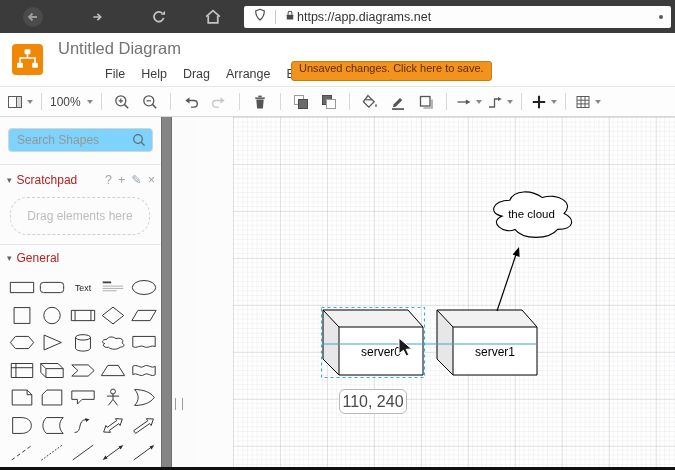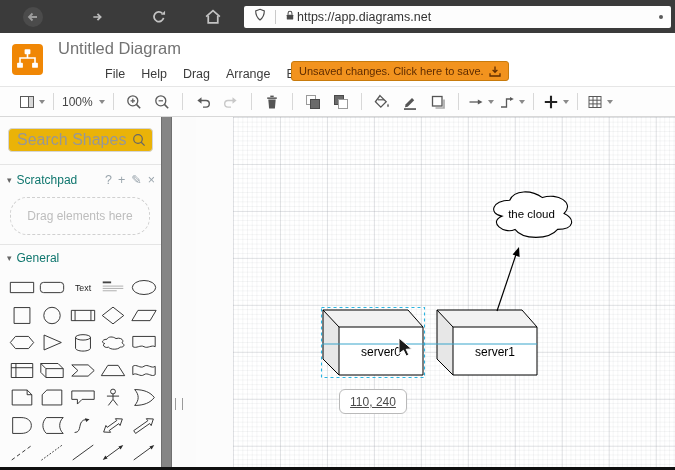--- a/index.html
+++ b/index.html
@@ -17,41 +17,41 @@
   .url-dot{width:4px;height:4px;border-radius:50%;background:#5a5a5a;}
   
   .appheader{position:absolute;left:0;top:33px;width:675px;height:54px;background:#ffffff;
              border-bottom:1px solid #e6e6e6;box-sizing:border-box;}
   .logo{position:absolute;left:12px;top:11px;width:31px;height:31px;}
   .doc-title{position:absolute;left:58px;top:6px;font-size:16.5px;color:#737373;}
   .menubar{position:absolute;left:54px;top:30px;height:20px;display:flex;align-items:flex-end;margin-left:44px;}
   .menu-item{font-size:12.5px;color:#3c3c3c;padding:2px 7px;margin-right:2px;cursor:pointer;border-radius:2px;}
   .unsaved{position:absolute;left:291px;top:28px;height:20px;display:flex;align-items:center;gap:5px;
            background:#f2931e;border:1px solid #c87b0c;border-radius:3px;padding:0 7px;
-           font-family:"Liberation Sans",sans-serif;font-size:11px;color:#5f2c00;cursor:pointer;}
+           font-family:"Liberation Sans",sans-serif;font-size:11px;color:#5f2c00;cursor:pointer;flex-direction:column;}
   
   .toolbar{position:absolute;left:0;top:87px;width:675px;height:30px;background:#fdfdfd;
-           border-bottom:1px solid #d8d8d8;box-sizing:border-box;display:flex;align-items:center;padding-left:16px;}
+           border-bottom:1px solid #d8d8d8;box-sizing:border-box;display:flex;align-items:center;padding-left:4px;}
   .tbtn{height:24px;min-width:24px;display:flex;align-items:center;justify-content:center;cursor:pointer;
         margin:0 2px;border-radius:2px;}
   .tsep{width:1px;height:17px;background:#d8d8d8;margin:0 6px;flex:0 0 auto;}
   .zoomlbl{font-size:12px;color:#444;margin-right:3px;}
   .caret{width:0;height:0;border-left:3.5px solid transparent;border-right:3.5px solid transparent;
          border-top:4px solid #8a8a8a;margin-left:3px;}
   .sidebar{position:absolute;left:0;top:117px;width:161px;height:350px;background:#fcfcfc;overflow:hidden;}
   .search-wrap{position:absolute;left:8px;top:11px;width:145px;height:24px;}
   .search-input{width:100%;height:100%;box-sizing:border-box;border:1px solid #d5d5d5;border-radius:4px;
-                background:#eab308;font-family:"Liberation Sans",sans-serif;font-size:16px;color:#555;
+                background:#7dd3fc;font-family:"Liberation Sans",sans-serif;font-size:12px;color:#555;
                 padding:0 24px 0 8px;outline:none;}
   .search-input::placeholder{color:#979797;}
   .search-ico{position:absolute;right:7px;top:5px;}
   .divider{position:absolute;left:0;width:161px;height:1px;background:#e5e5e5;}
   .secrow{position:absolute;left:0;width:161px;height:20px;display:flex;align-items:center;cursor:pointer;}
   .sec-arrow{font-size:9px;color:#666;margin:0 5px 0 7px;}
-  .sec-title{font-size:12px;color:#0f766e;}
+  .sec-title{font-size:12px;color:#b91c1c;}
   .sec-spacer{flex:1;}
   .sp-icon{color:#9aa5ad;font-size:12.5px;margin-right:6px;cursor:pointer;line-height:1;}
   .dragarea{position:absolute;left:10px;top:80px;width:140px;height:38px;border:1.5px dashed #d0d0d0;
             border-radius:17px;display:flex;align-items:center;justify-content:center;box-sizing:border-box;}
   .dragarea span{font-size:12px;color:#bdbdbd;}
   .shape-grid{position:absolute;left:5px;top:157px;width:154px;display:grid;
               grid-template-columns:repeat(5,30.5px);grid-auto-rows:27.5px;}
   .shape-cell{display:flex;align-items:center;justify-content:flex-end;cursor:pointer;}
   
   .side-scrollbar{position:absolute;left:161px;top:117px;width:11px;height:350px;background:#858585;
@@ -65,21 +65,21 @@
         background-image:
           linear-gradient(rgba(140,145,155,0.20) 1px, transparent 1px),
           linear-gradient(90deg, rgba(140,145,155,0.20) 1px, transparent 1px),
           linear-gradient(rgba(140,145,155,0.09) 1px, transparent 1px),
           linear-gradient(90deg, rgba(140,145,155,0.09) 1px, transparent 1px);
         background-size:47px 47px,47px 47px,4.7px 4.7px,4.7px 4.7px;}
   .diagram-svg{position:absolute;left:0;top:0;width:675px;height:470px;pointer-events:none;z-index:5;}
   .diagram-svg text{font-family:"Liberation Sans",sans-serif;}
   .pos-tooltip{position:absolute;left:339px;top:389px;width:66px;height:23px;background:#fff;
                border:1px solid #b9b9b9;border-radius:6px;z-index:6;display:flex;align-items:center;
-               justify-content:center;font-size:12px;color:#4a4a4a;text-decoration:underline;}
+               justify-content:center;font-size:16px;color:#4a4a4a;}
   .bottom-edge{position:absolute;left:0;bottom:0;width:675px;height:3px;background:#101010;}
 </style>
 </head>
 <body>
 
 <div class="stage">
 
   <div class="chrome">
     <div class="cbtn" style="margin-left:20px">
       <svg width="24" height="24" viewBox="0 0 24 24">

